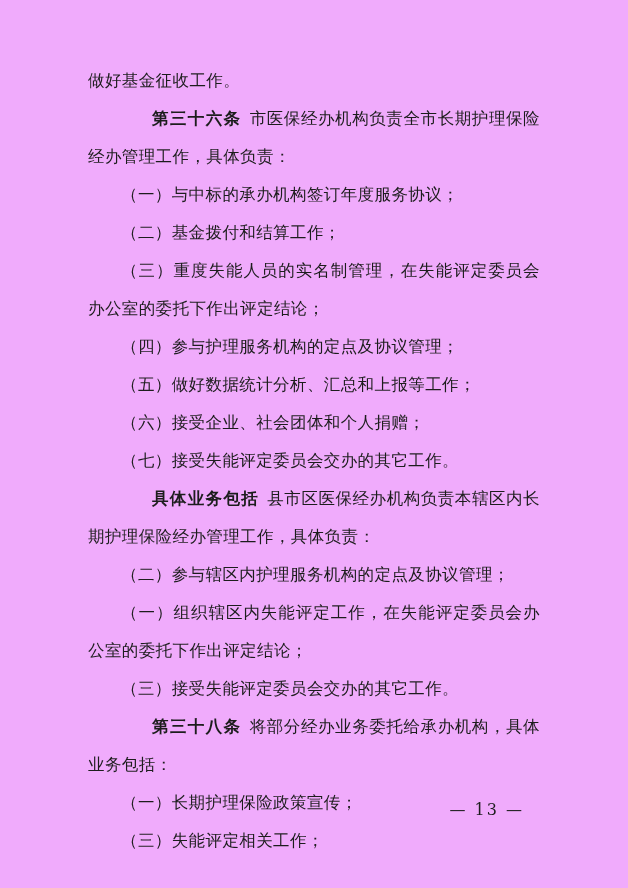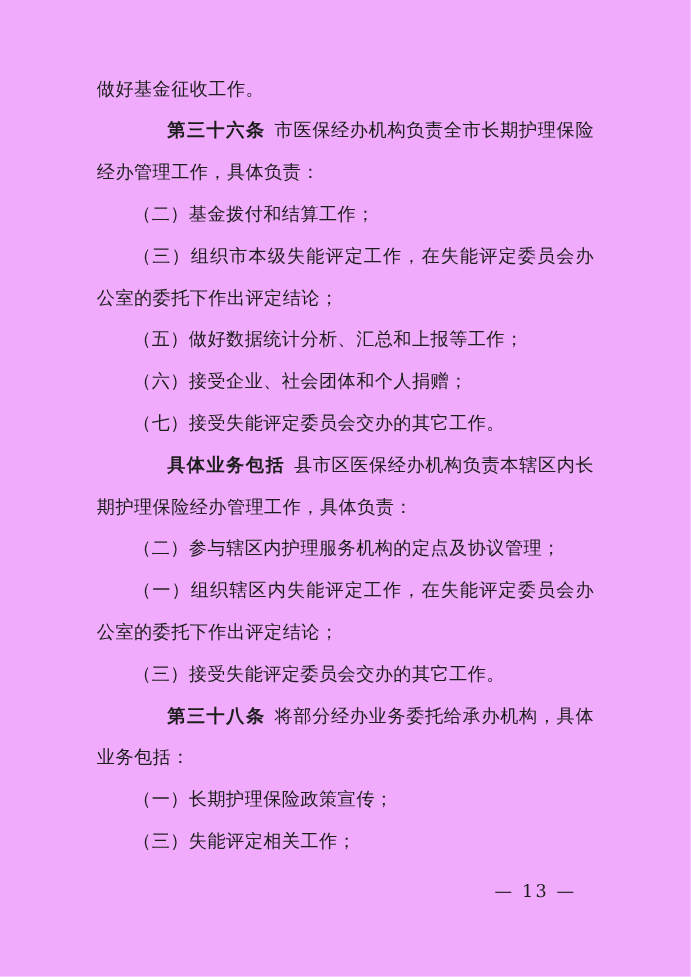--- a/index.html
+++ b/index.html
@@ -63,22 +63,24 @@
     font-family: "DejaVu Serif", "Liberation Serif", serif;
   }
 </style>
 </head>
 <body>
 
 <div class="page">
   <div class="content" id="body-root">
       <p class="para indent-1"><span>做好基金征收工作。</span></p>
       <p class="para indent-2"><span class="art-num">第三十六条</span><span class="gap"></span><span>市医保经办机构负责全市长期护理保险经办管理工作，具体负责：</span></p>
+      <p class="para indent-2"><span>（一）与中标的承办机构签订年度服务协议；</span></p>
       <p class="para indent-2"><span>（二）基金拨付和结算工作；</span></p>
-      <p class="para indent-2"><span>（三）组织市本级失能评定工作，在失能评定委员会办公室的委托下作出评定结论；</span></p>
+      <p class="para indent-2"><span>（三）重度失能人员的实名制管理，在失能评定委员会办公室的委托下作出评定结论；</span></p>
+      <p class="para indent-2"><span>（四）参与护理服务机构的定点及协议管理；</span></p>
       <p class="para indent-2"><span>（五）做好数据统计分析、汇总和上报等工作；</span></p>
       <p class="para indent-2"><span>（六）接受企业、社会团体和个人捐赠；</span></p>
       <p class="para indent-2"><span>（七）接受失能评定委员会交办的其它工作。</span></p>
       <p class="para indent-2"><span class="art-num">具体业务包括</span><span class="gap"></span><span>县市区医保经办机构负责本辖区内长期护理保险经办管理工作，具体负责：</span></p>
       <p class="para indent-2"><span>（二）参与辖区内护理服务机构的定点及协议管理；</span></p>
       <p class="para indent-2"><span>（一）组织辖区内失能评定工作，在失能评定委员会办公室的委托下作出评定结论；</span></p>
       <p class="para indent-2"><span>（三）接受失能评定委员会交办的其它工作。</span></p>
       <p class="para indent-2"><span class="art-num">第三十八条</span><span class="gap"></span><span>将部分经办业务委托给承办机构，具体业务包括：</span></p>
       <p class="para indent-2"><span>（一）长期护理保险政策宣传；</span></p>
       <p class="para indent-2"><span>（三）失能评定相关工作；</span></p>

